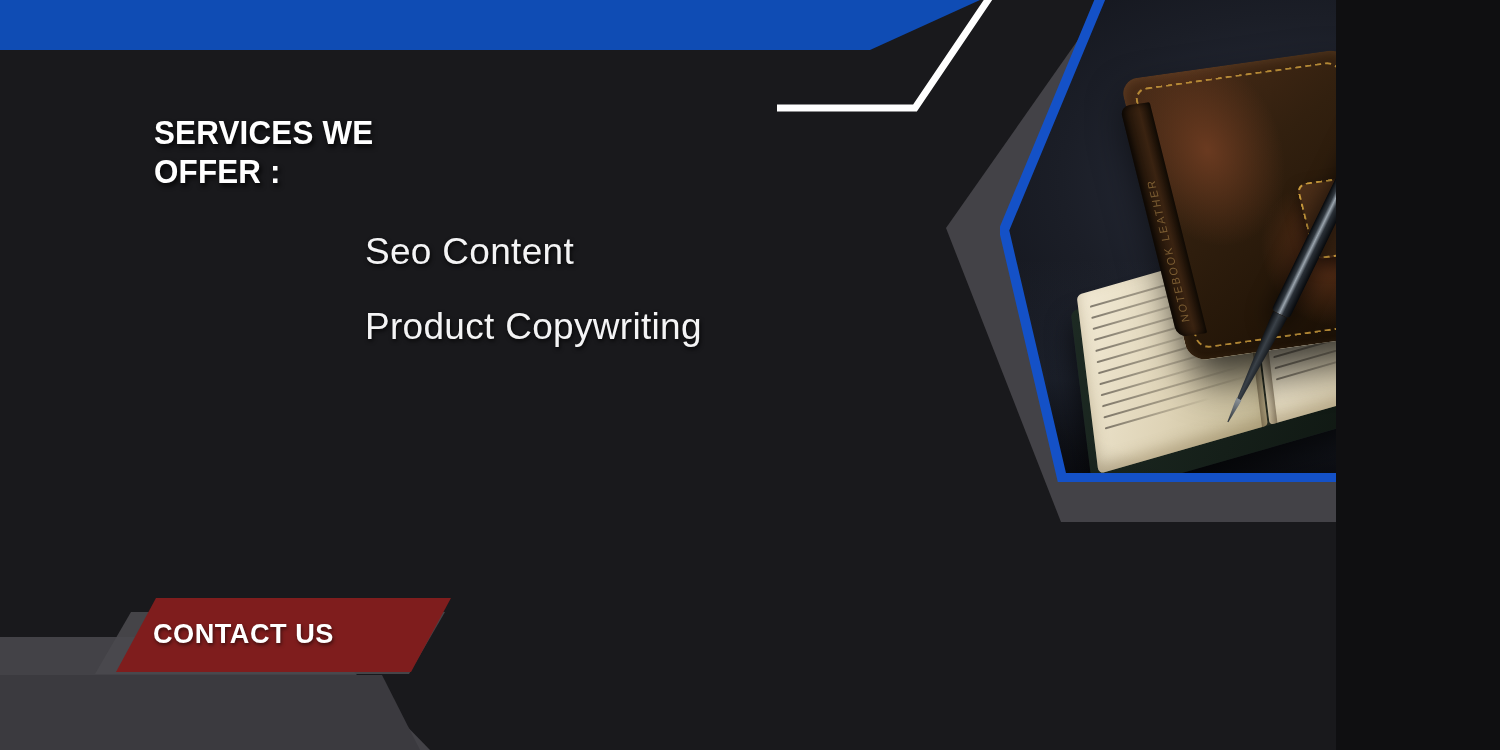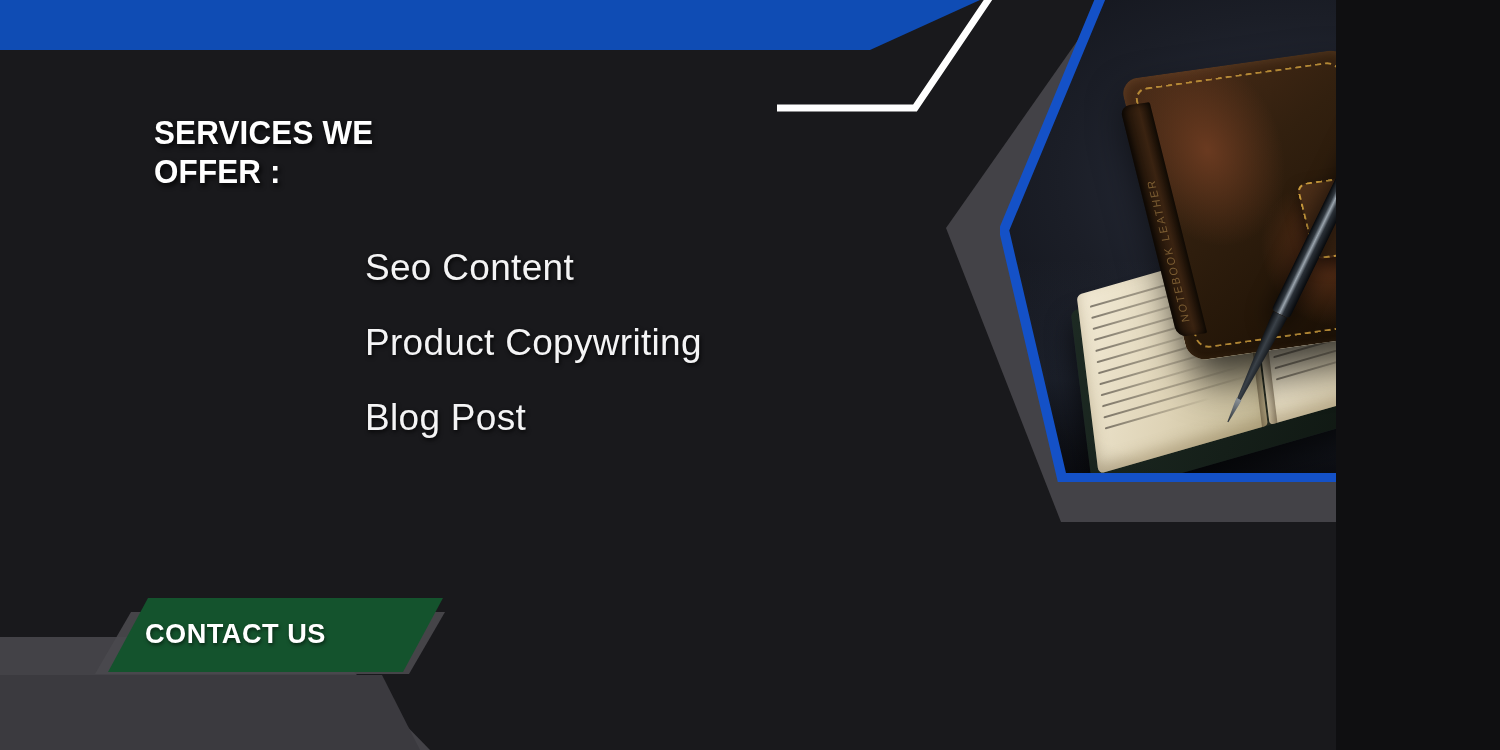--- a/index.html
+++ b/index.html
@@ -190,42 +190,42 @@
   #heading {
     position:absolute; left:154px; top:113px;
     color:#ffffff;
     font-size:33px; font-weight:700;
     line-height:39px; letter-spacing:.2px;
     transform:scaleX(.95); transform-origin:left top;
     text-shadow:2px 3px 5px rgba(0,0,0,.85);
     white-space:pre-line;
   }
   #services-list {
-    position:absolute; left:365px; top:230px;
+    position:absolute; left:365px; top:214px;
     list-style:none;
   }
   .service-item {
     color:#f4f4f5;
     font-size:37px; font-weight:400;
     line-height:75px;
     letter-spacing:.3px;
     text-shadow:1px 2px 4px rgba(0,0,0,.8);
     white-space:nowrap;
   }
 
   
   #contact-shadow {
     left:95px; top:612px; width:350px; height:62px;
     background:#4a494e;
     clip-path:polygon(36px 0, 350px 0, 314px 62px, 0 62px);
     opacity:.9;
   }
   #contact-button {
-    position:absolute; left:108px; top:598px; width:335px; height:74px;
-    background:#14532d;
+    position:absolute; left:116px; top:598px; width:335px; height:74px;
+    background:#7f1d1d;
     clip-path:polygon(40px 0, 335px 0, 295px 74px, 0 74px);
     cursor:pointer;
     text-decoration:underline;
   }
   #contact-label {
     position:absolute; left:37px; top:20px;
     color:#ffffff; font-size:28px; font-weight:700;
     letter-spacing:.5px;
     transform:scaleX(.97); transform-origin:left top;
     text-shadow:1px 2px 4px rgba(0,0,0,.55);
@@ -311,21 +311,20 @@
     <polyline points="108,-10 512,-10" fill="none" stroke="#0f4cb4" stroke-width="0"></polyline>
     <path d="M 108 -20 L 4 230 L 62 478 L 520 478" fill="none" stroke="#1451c7" stroke-width="10" stroke-linejoin="miter"></path>
   </svg>
 
   <div id="heading">SERVICES WE
 OFFER :</div>
 
   <ul id="services-list">
     <li class="service-item">Seo Content</li>
     <li class="service-item">Product Copywriting</li>
-    <li class="service-item">Blog Post</li>
   </ul>
 
   <div class="shape" id="bottom-left-grey"></div>
   <div class="shape" id="bottom-left-grey2"></div>
   <div class="shape" id="contact-shadow"></div>
   <div class="shape" id="bottom-right-blue"></div>
 
   <div id="contact-button">
     <span id="contact-label">CONTACT US</span>
   </div>

